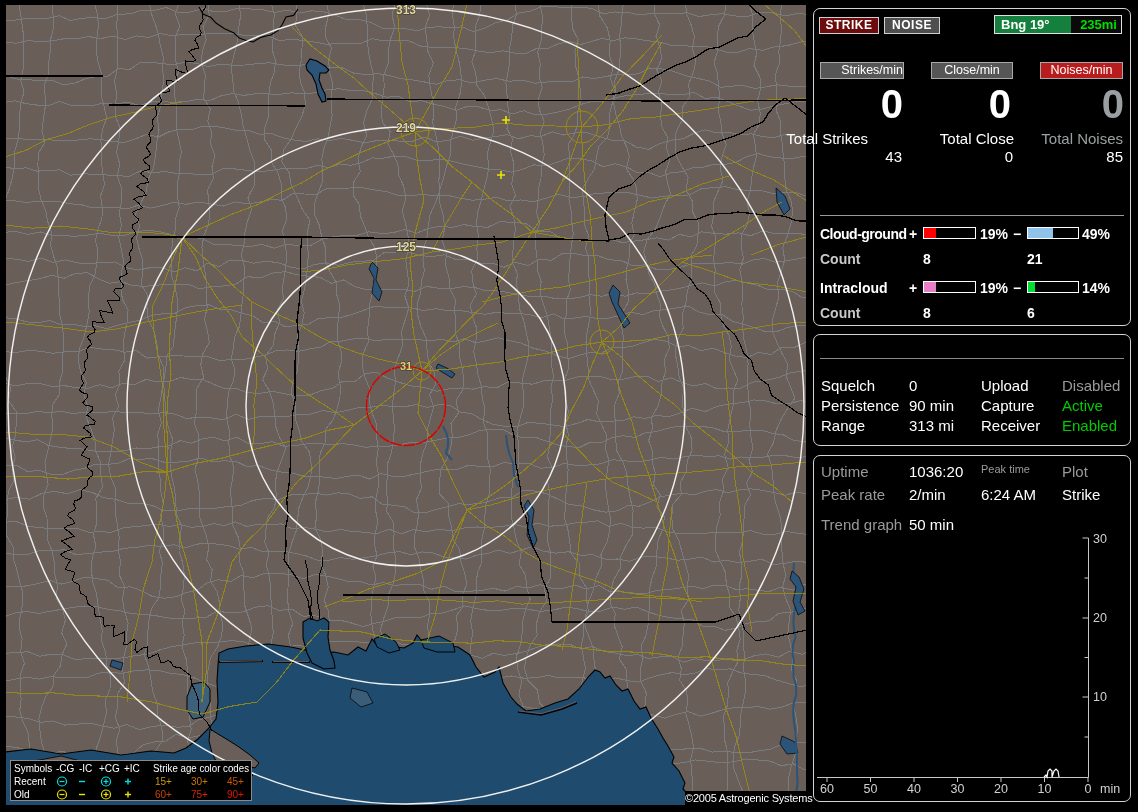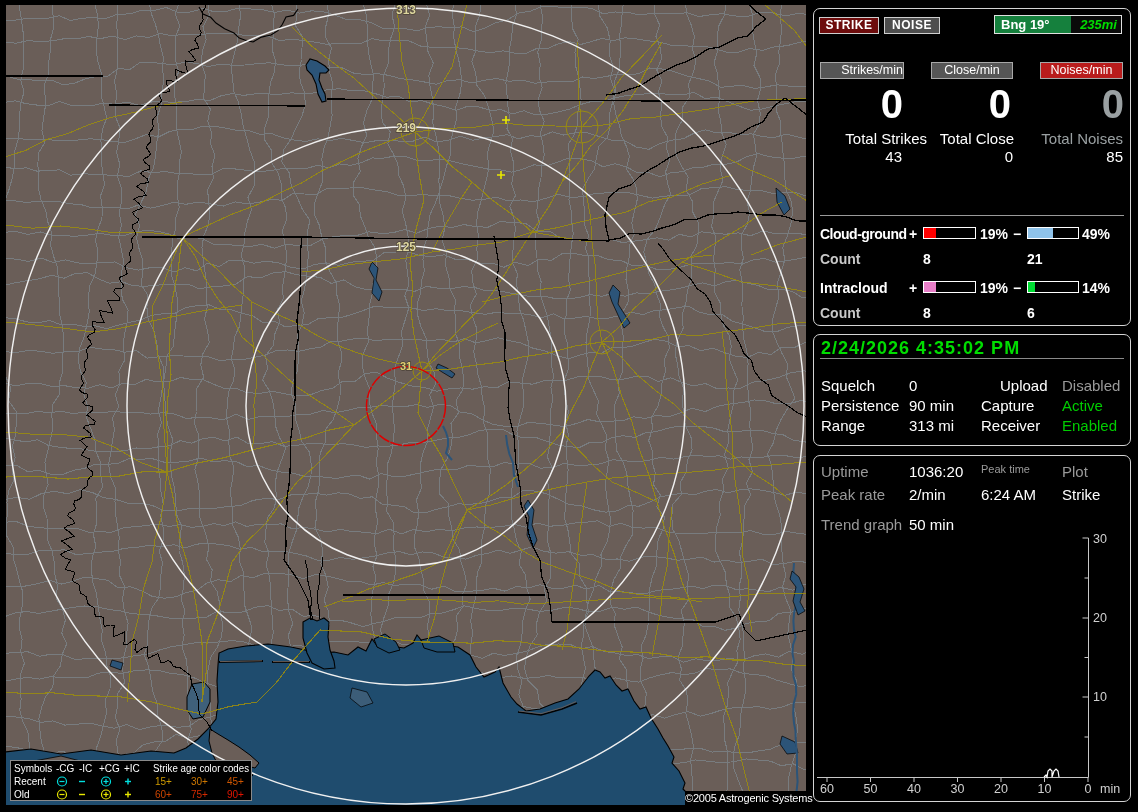--- a/index.html
+++ b/index.html
@@ -209,29 +209,29 @@
         <text x="216" y="37" fill="#e01400" font-family="Liberation Sans, sans-serif" font-size="10">90+</text>
       </svg></div>
 <div style="position:absolute;left:685px;top:791px;width:121px;height:15px;background:#000;font-family:'Liberation Sans',sans-serif;font-size:11px;color:#fff;line-height:15px;text-align:center;white-space:nowrap;letter-spacing:-0.2px;">©2005 Astrogenic Systems</div>
 <div style="position:absolute;left:813px;top:8px;width:316px;height:316px;border:1px solid #d4d4d4;border-radius:7px;"></div>
     <div style="position:absolute;left:813px;top:334px;width:316px;height:110px;border:1px solid #d4d4d4;border-radius:7px;"></div>
     <div style="position:absolute;left:813px;top:455px;width:316px;height:345px;border:1px solid #d4d4d4;border-radius:7px;"></div>
     <div style="position:absolute;left:819px;top:17px;width:58px;height:15px;background:#6d0c0c;border:1px solid #cfcfcf;font-family:'Liberation Sans',sans-serif;font-size:12px;font-weight:bold;color:#fff;text-align:center;line-height:15px;letter-spacing:0.5px;">STRIKE</div>
     <div style="position:absolute;left:884px;top:17px;width:54px;height:15px;background:#4e4e4e;border:1px solid #cfcfcf;font-family:'Liberation Sans',sans-serif;font-size:12px;font-weight:bold;color:#fff;text-align:center;line-height:15px;letter-spacing:0.5px;">NOISE</div>
     <div style="position:absolute;left:994px;top:15px;width:126px;height:17px;border:1px solid #e0e0e0;background:#0a0a0a;">
       <div style="position:absolute;left:0;top:0;width:76px;height:17px;background:#15803d;font-family:'Liberation Sans',sans-serif;font-size:13px;font-weight:bold;color:#fff;line-height:17px;padding-left:6px;box-sizing:border-box;">Bng 19°</div>
-      <div style="position:absolute;right:4px;top:0;font-family:'Liberation Sans',sans-serif;font-size:13px;font-weight:bold;color:#00dd00;line-height:17px;font-style:italic;">235mi</div>
+      <div style="position:absolute;right:4px;top:0;font-family:'Liberation Sans',sans-serif;font-size:13px;font-weight:bold;color:#00dd00;line-height:17px;">235mi</div>
     </div>
     <div style="position:absolute;left:820px;top:62px;width:82px;height:15px;background:#565656;border:1px solid #a8a8a8;font-family:'Liberation Sans',sans-serif;font-size:12.5px;color:#fff;text-align:right;line-height:15px;">Strikes/min</div>
     <div style="position:absolute;left:931px;top:62px;width:80px;height:15px;background:#565656;border:1px solid #a8a8a8;font-family:'Liberation Sans',sans-serif;font-size:12.5px;color:#fff;text-align:center;line-height:15px;">Close/min</div>
     <div style="position:absolute;left:1040px;top:62px;width:81px;height:15px;background:#b91c1c;border:1px solid #a8a8a8;font-family:'Liberation Sans',sans-serif;font-size:12.5px;color:#fff;text-align:center;line-height:15px;">Noises/min</div>
     <div style="position:absolute;left:803px;top:84px;width:100px;color:#fff;font-family:'Liberation Sans',sans-serif;font-size:40px;font-weight:bold;text-align:right;line-height:40px;">0</div>
     <div style="position:absolute;left:911px;top:84px;width:100px;color:#fff;font-family:'Liberation Sans',sans-serif;font-size:40px;font-weight:bold;text-align:right;line-height:40px;">0</div>
     <div style="position:absolute;left:1024px;top:84px;width:100px;color:#9aa0a2;font-family:'Liberation Sans',sans-serif;font-size:40px;font-weight:bold;text-align:right;line-height:40px;">0</div>
-    <div style="position:absolute;left:807px;top:131px;width:120px;color:#fff;font-family:'Liberation Sans',sans-serif;font-size:15px;text-align:right;line-height:15px;">Total Strikes</div>
+    <div style="position:absolute;left:748px;top:131px;width:120px;color:#fff;font-family:'Liberation Sans',sans-serif;font-size:15px;text-align:right;line-height:15px;">Total Strikes</div>
     <div style="position:absolute;left:894px;top:131px;width:120px;color:#fff;font-family:'Liberation Sans',sans-serif;font-size:15px;text-align:right;line-height:15px;">Total Close</div>
     <div style="position:absolute;left:1003px;top:131px;width:120px;color:#9aa0a2;font-family:'Liberation Sans',sans-serif;font-size:15px;text-align:right;line-height:15px;">Total Noises</div>
     <div style="position:absolute;left:784px;top:149px;width:118px;color:#fff;font-family:'Liberation Sans',sans-serif;font-size:15px;text-align:right;line-height:15px;">43</div>
     <div style="position:absolute;left:894px;top:149px;width:119px;color:#fff;font-family:'Liberation Sans',sans-serif;font-size:15px;text-align:right;line-height:15px;">0</div>
     <div style="position:absolute;left:1003px;top:149px;width:120px;color:#fff;font-family:'Liberation Sans',sans-serif;font-size:15px;text-align:right;line-height:15px;">85</div>
     <div style="position:absolute;left:820px;top:215px;width:304px;height:1px;background:#9a9a9a;"></div>
     <div style="position:absolute;left:820px;top:226px;font-family:'Liberation Sans',sans-serif;font-size:14px;font-weight:bold;color:#fff;letter-spacing:-0.5px;">Cloud-ground</div>
     <div style="position:absolute;left:909px;top:226px;font-family:'Liberation Sans',sans-serif;font-size:14px;font-weight:bold;color:#fff;">+</div>
     <div style="position:absolute;left:923px;top:227px;width:51px;height:10px;border:1px solid #fff;background:#000;">
       <div style="position:absolute;left:0;top:0;width:12px;height:10px;background:#ff0000"></div>
@@ -252,25 +252,24 @@
     </div>
     <div style="position:absolute;left:980px;top:280px;font-family:'Liberation Sans',sans-serif;font-size:14px;font-weight:bold;color:#fff;">19%</div>
     <div style="position:absolute;left:1013px;top:280px;font-family:'Liberation Sans',sans-serif;font-size:14px;font-weight:bold;color:#fff;">−</div>
     <div style="position:absolute;left:1027px;top:281px;width:50px;height:10px;border:1px solid #fff;background:#000;">
       <div style="position:absolute;left:0;top:0;width:7px;height:10px;background:#00dd33"></div>
     </div>
     <div style="position:absolute;left:1082px;top:280px;font-family:'Liberation Sans',sans-serif;font-size:14px;font-weight:bold;color:#fff;">14%</div>
     <div style="position:absolute;left:820px;top:305px;font-family:'Liberation Sans',sans-serif;font-size:14px;font-weight:bold;color:#c8c8c8;">Count</div>
     <div style="position:absolute;left:923px;top:305px;font-family:'Liberation Sans',sans-serif;font-size:14px;font-weight:bold;color:#fff;">8</div>
     <div style="position:absolute;left:1027px;top:305px;font-family:'Liberation Sans',sans-serif;font-size:14px;font-weight:bold;color:#fff;">6</div>
-    <div style="position:absolute;left:821px;top:338px;font-family:'Liberation Sans',sans-serif;font-size:18px;font-weight:bold;color:#00dd00;letter-spacing:1px;">2/24/2026 4:35:02 PM</div>
     <div style="position:absolute;left:820px;top:358px;width:304px;height:1px;background:#8a8a8a;"></div>
     <div style="position:absolute;left:821px;top:377px;font-family:'Liberation Sans',sans-serif;font-size:15px;color:#fff;">Squelch</div>
     <div style="position:absolute;left:909px;top:377px;font-family:'Liberation Sans',sans-serif;font-size:15px;color:#fff;">0</div>
-    <div style="position:absolute;left:981px;top:377px;font-family:'Liberation Sans',sans-serif;font-size:15px;color:#fff;margin-left:19px;">Upload</div>
+    <div style="position:absolute;left:981px;top:377px;font-family:'Liberation Sans',sans-serif;font-size:15px;color:#fff;">Upload</div>
     <div style="position:absolute;left:1062px;top:377px;font-family:'Liberation Sans',sans-serif;font-size:15px;color:#9a9a9a;">Disabled</div>
     <div style="position:absolute;left:821px;top:397px;font-family:'Liberation Sans',sans-serif;font-size:15px;color:#fff;">Persistence</div>
     <div style="position:absolute;left:909px;top:397px;font-family:'Liberation Sans',sans-serif;font-size:15px;color:#fff;">90 min</div>
     <div style="position:absolute;left:981px;top:397px;font-family:'Liberation Sans',sans-serif;font-size:15px;color:#fff;">Capture</div>
     <div style="position:absolute;left:1062px;top:397px;font-family:'Liberation Sans',sans-serif;font-size:15px;color:#00cc00;">Active</div>
     <div style="position:absolute;left:821px;top:417px;font-family:'Liberation Sans',sans-serif;font-size:15px;color:#fff;">Range</div>
     <div style="position:absolute;left:909px;top:417px;font-family:'Liberation Sans',sans-serif;font-size:15px;color:#fff;">313 mi</div>
     <div style="position:absolute;left:981px;top:417px;font-family:'Liberation Sans',sans-serif;font-size:15px;color:#fff;">Receiver</div>
     <div style="position:absolute;left:1062px;top:417px;font-family:'Liberation Sans',sans-serif;font-size:15px;color:#00cc00;">Enabled</div>
     <div style="position:absolute;left:821px;top:463px;font-family:'Liberation Sans',sans-serif;font-size:15px;color:#9a9a9a;">Uptime</div>

